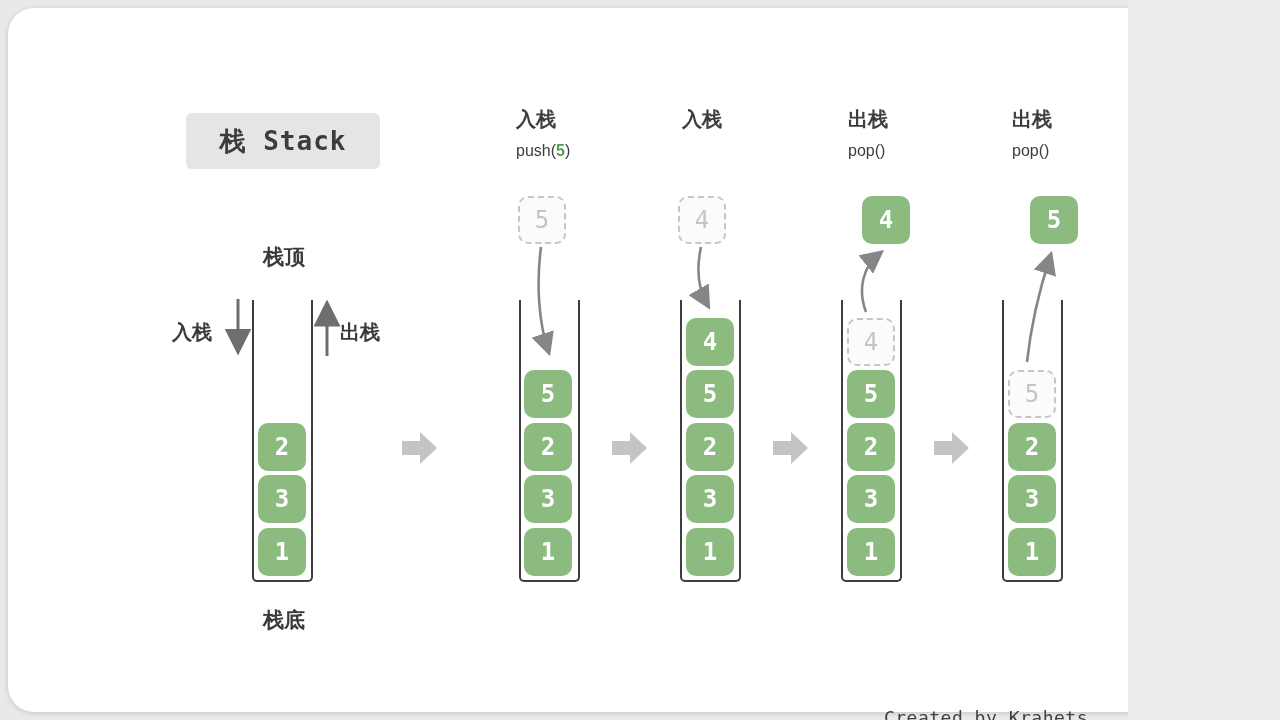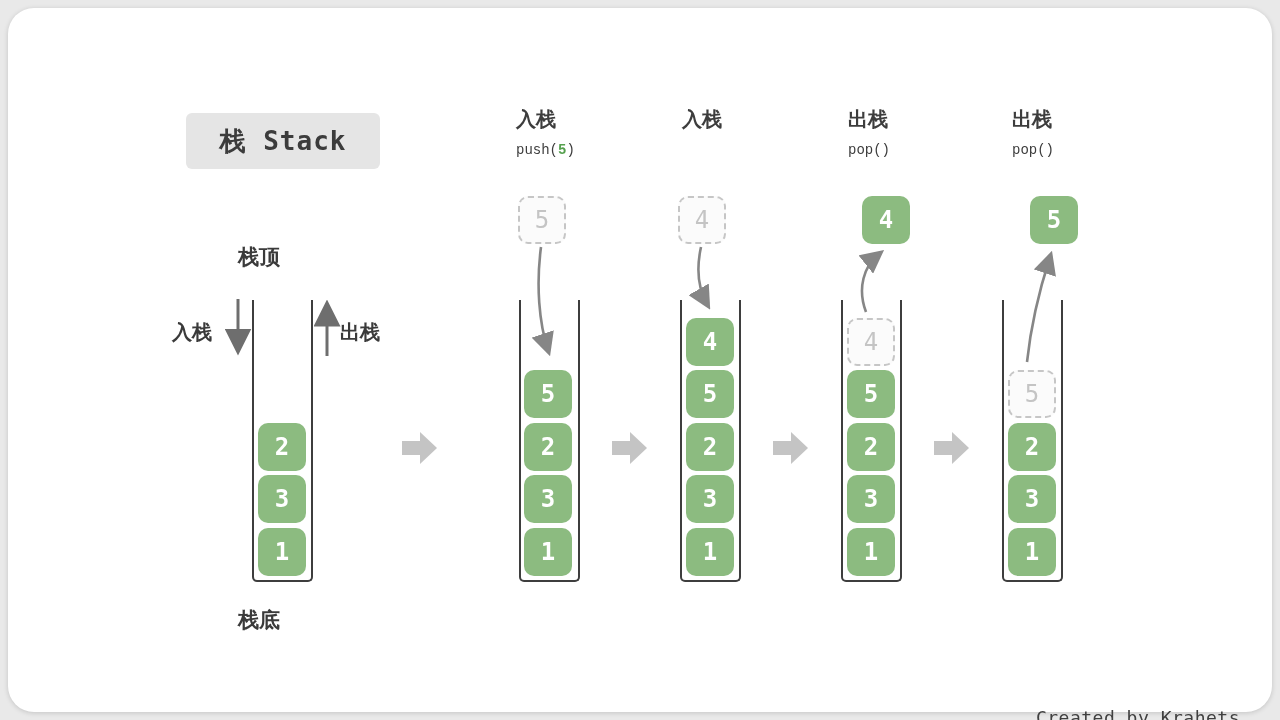--- a/index.html
+++ b/index.html
@@ -1,27 +1,27 @@
 <!DOCTYPE html>
 <html><head>
 <meta charset="utf-8">
 <style>
   html,body{margin:0;padding:0;background:#ececec;}
-  .stage{position:relative;width:1280px;height:720px;background:#e9e9e9;overflow:hidden;
+  .stage{position:relative;width:1128px;height:720px;background:#e9e9e9;overflow:hidden;
          font-family:"Liberation Sans",sans-serif;color:#3d3d3d;}
   .card{position:absolute;left:8px;top:8px;width:1264px;height:704px;background:#ffffff;
         border-radius:26px;box-shadow:0 1px 5px rgba(0,0,0,0.16);}
   .title-box{position:absolute;left:186px;top:113px;width:194px;height:56px;background:#e5e5e5;
         border-radius:6px;display:flex;align-items:center;justify-content:center;
         font-family:"DejaVu Sans Mono",monospace;font-size:26px;font-weight:600;color:#3c3c3c;letter-spacing:1px;}
   .op-label{position:absolute;top:106px;width:150px;display:flex;flex-direction:column;gap:9px;}
   .op-cn{font-size:20px;font-weight:700;color:#3d3d3d;}
-  .op-code{font-family:Liberation Mono, monospace;font-size:14px;color:#3d3d3d;}
+  .op-code{font-family:Liberation Sans, sans-serif;font-size:16px;color:#3d3d3d;}
   .op-arg{color:#55a04e;font-weight:700;}
-  .cap-label{position:absolute;width:92px;text-align:left;font-size:21px;font-weight:700;color:#3a3a3a;}
+  .cap-label{position:absolute;width:92px;text-align:center;font-size:21px;font-weight:700;color:#3a3a3a;}
   .dir-label{position:absolute;font-size:20px;font-weight:700;color:#3a3a3a;}
   .container{position:absolute;top:300px;height:282px;width:61px;background:#ffffff;
         border-left:2px solid #3e3e3e;border-right:2px solid #3e3e3e;border-bottom:2px solid #3e3e3e;
         border-radius:0 0 5px 5px;box-sizing:border-box;}
   .block{position:absolute;width:48px;height:48px;border-radius:10px;background:#8CBB80;
         color:#ffffff;display:flex;align-items:center;justify-content:center;
         font-family:"DejaVu Sans Mono",monospace;font-size:24px;font-weight:700;
         box-shadow:0 0 0 1px rgba(255,255,255,0.6);}
   .ghost{position:absolute;width:48px;height:48px;border-radius:10px;background:#fbfbfb;
         border:2px dashed #c6c6c6;box-sizing:border-box;color:#c4c4c4;

